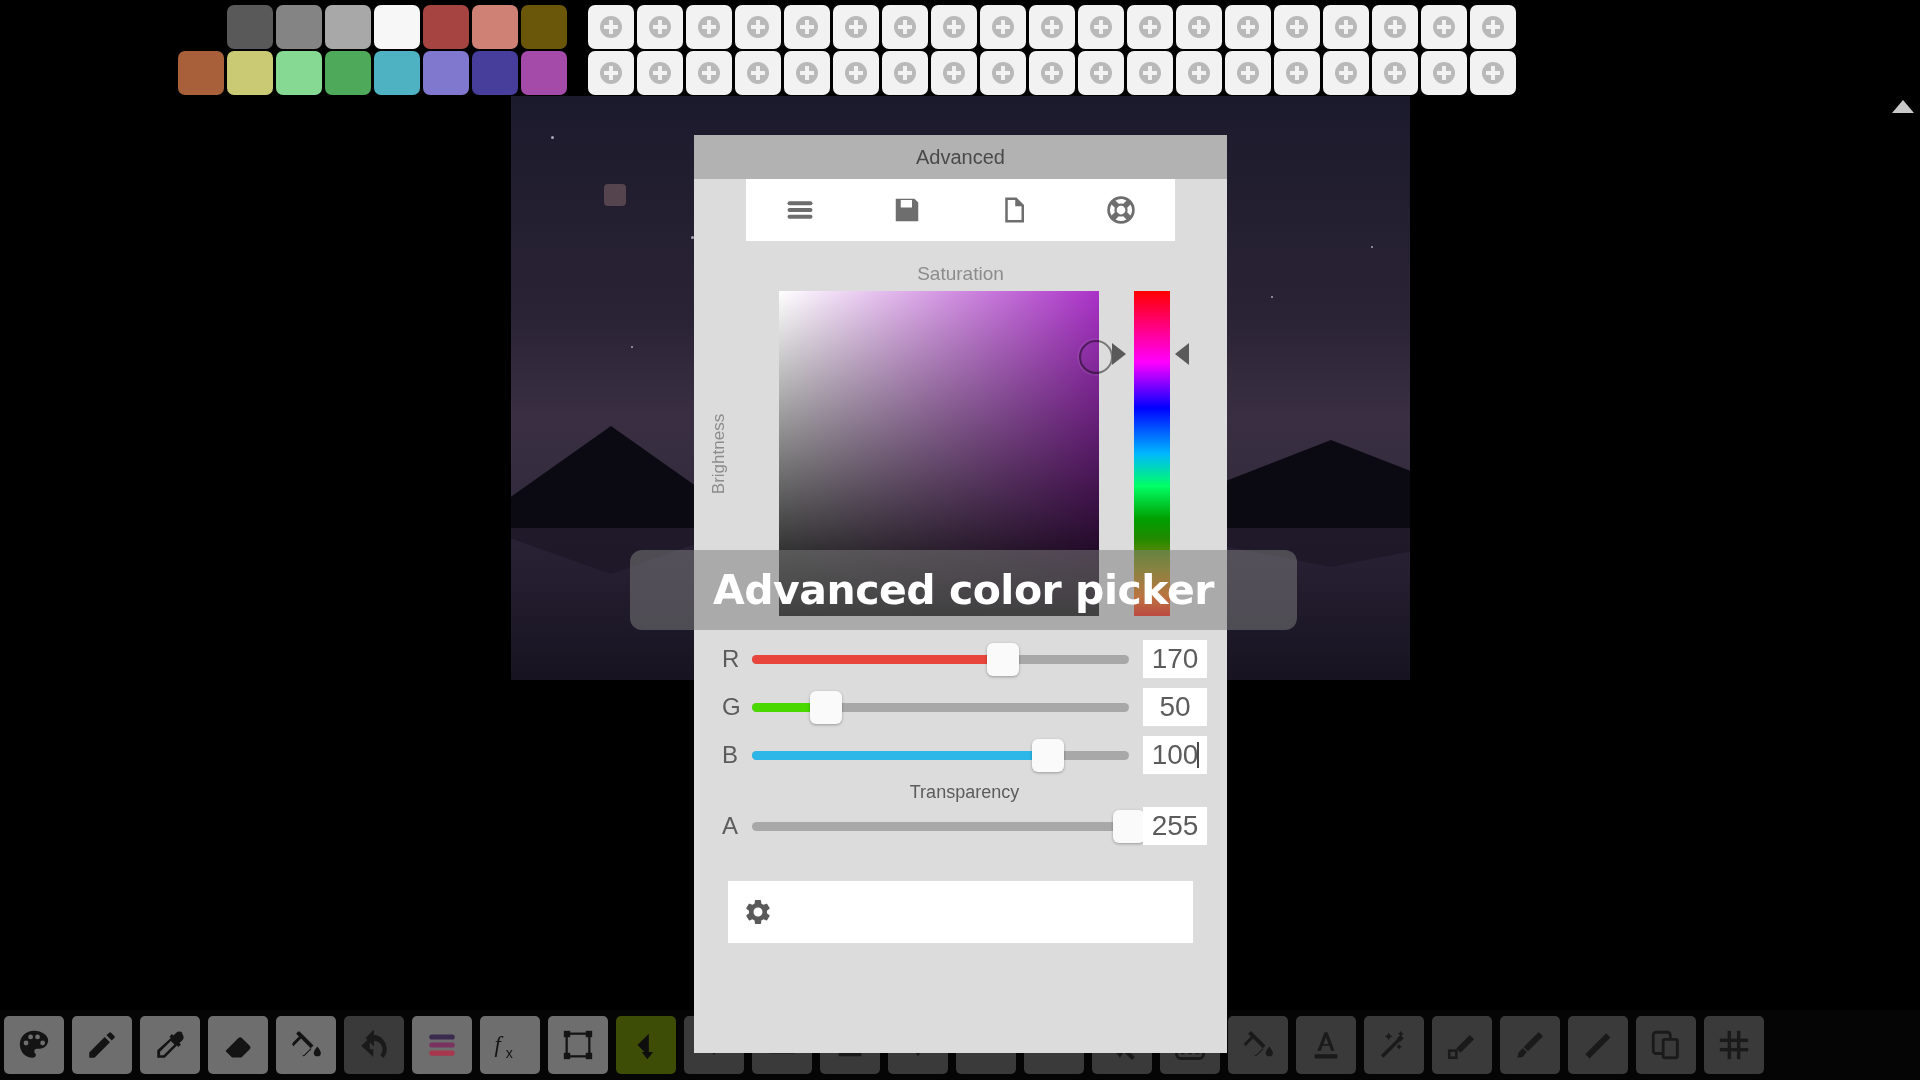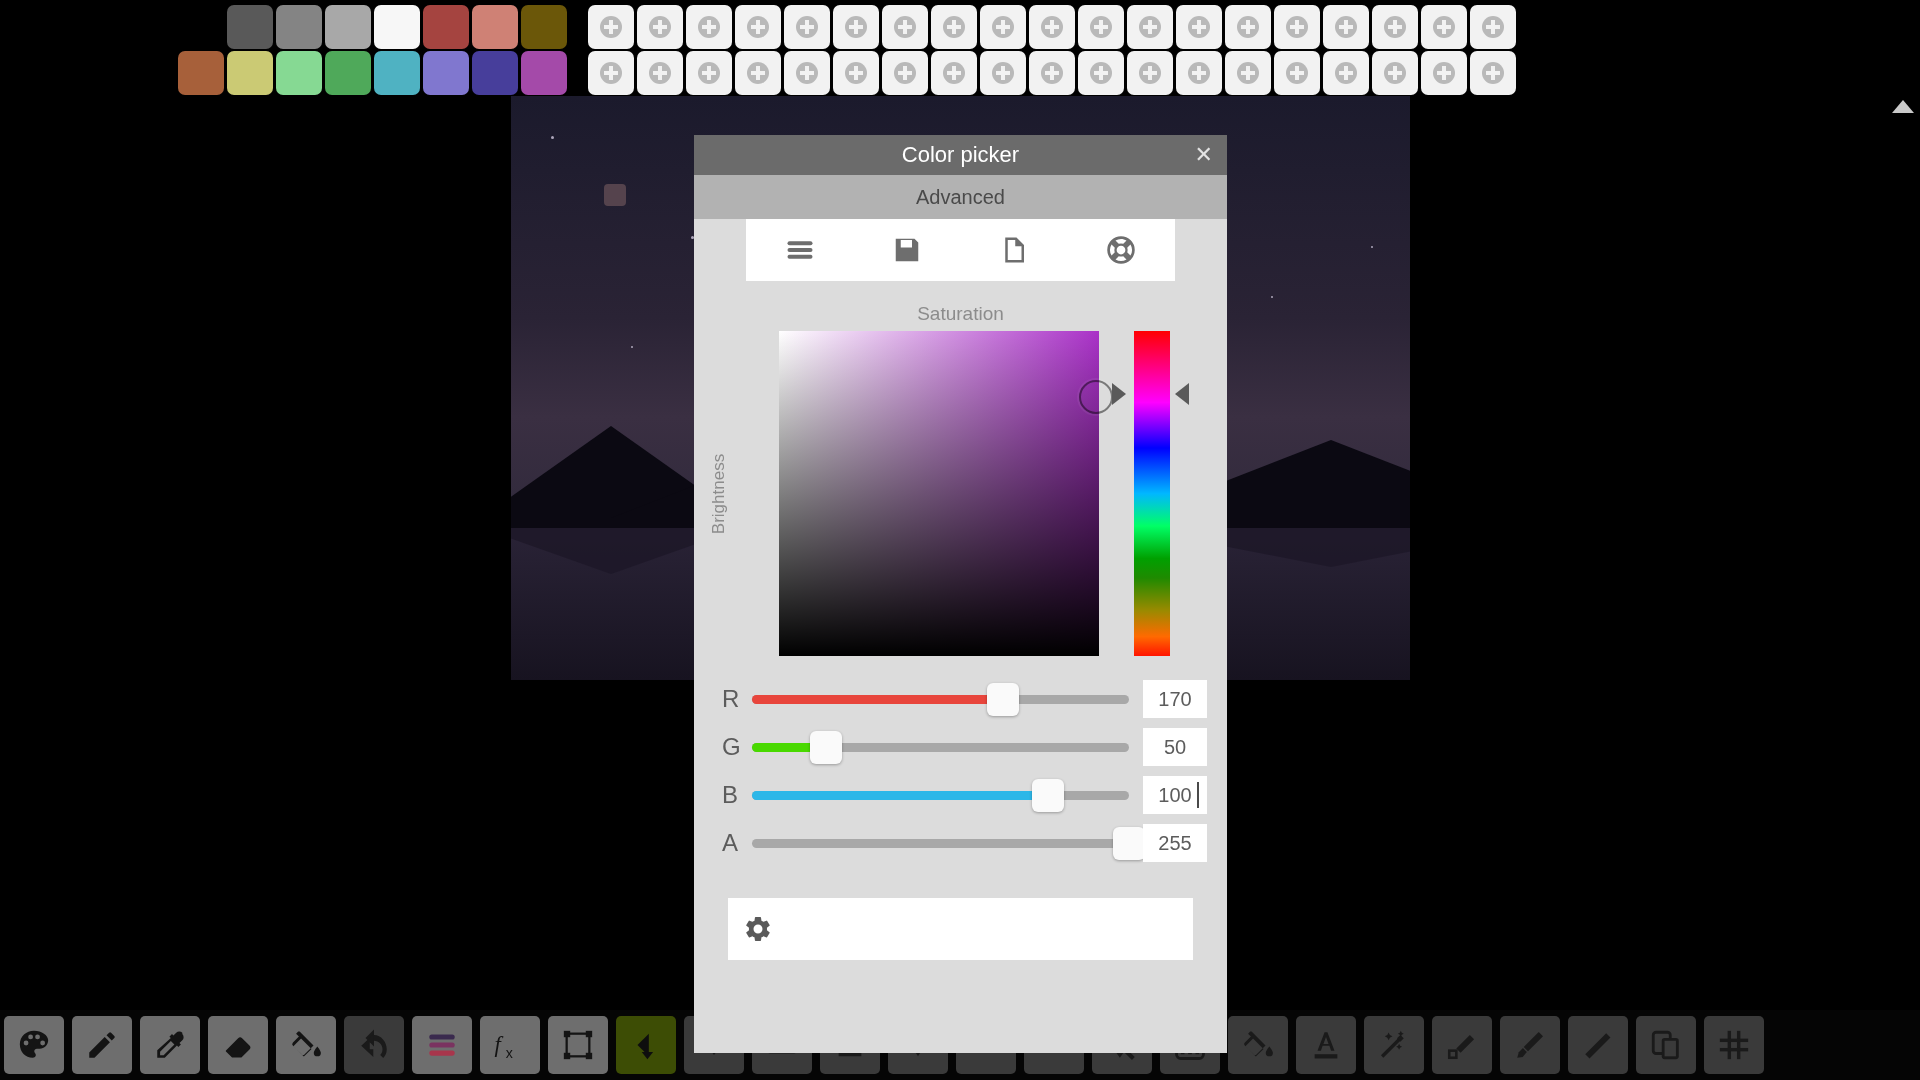--- a/index.html
+++ b/index.html
@@ -193,21 +193,21 @@
   .ch-fill { position:absolute; left:0; top:0; height:9px; border-radius:5px; }
   .ch-thumb {
     position: absolute; top: -12px; width: 32px; height: 33px;
     background: #fafafa; border-radius: 6px;
     box-shadow: 0 1px 3px rgba(0,0,0,.3);
     transform: translateX(-16px); cursor: pointer;
   }
   .ch-value {
     width: 64px; height: 38px; background:#fff;
     display:flex; align-items:center; justify-content:center;
-    color:#5c5c5c; font-size: 20px; cursor:text; position: relative;
+    color:#5c5c5c; font-size: 28px; cursor:text; position: relative;
   }
   .ch-value.focused::after {
     content:""; position:absolute; right:8px; top:6px; width:2px; height:26px;
     background:#4a4a4a;
   }
   #transparency-label {
     text-align:center; color:#5c5c5c; font-size:18px; margin: 2px 0 2px 0;
   }
 
   
@@ -402,27 +402,26 @@
     <div class="mtn" style="left:-30px;top:330px;border-width:0 130px 92px 130px;"></div>
     <div class="mtn" style="left:100px;top:352px;border-width:0 180px 70px 180px;"></div>
     <div class="mtn" style="left:380px;top:318px;border-width:0 160px 104px 160px;"></div>
     <div class="mtn" style="left:620px;top:344px;border-width:0 200px 78px 200px;"></div>
     <div style="position:absolute;left:0;top:422px;width:100%;height:10px;background:#0b0912;"></div>
     <div class="refl" style="left:380px;top:432px;border-width:52px 160px 0 160px;"></div>
     <div class="refl" style="left:620px;top:432px;border-width:39px 200px 0 200px;"></div>
     <div class="refl" style="left:-30px;top:432px;border-width:46px 130px 0 130px;"></div>
   </div>
 
+  <div id="toast">
+    <span>Advanced color picker</span>
+  </div>
 
   <div id="dialog">
 
-    <div id="dialog-titlebar">
-      <span id="dialog-title">Color picker</span>
-      <span id="dialog-close">✕</span>
-    </div>
 
     <div id="palettes-bar">
       <span id="palettes-label">Advanced</span>
     </div>
 
     <div id="palette-tools">
       <div class="ptool">
         <svg viewBox="0 0 24 24">
             <rect x="2" y="5" width="20" height="3.2" rx="1.6"></rect>
             <rect x="2" y="10.4" width="20" height="3.2" rx="1.6"></rect>
@@ -477,20 +476,21 @@
           <div class="ch-value">50</div>
         </div>
         <div class="ch-row">
           <div class="ch-label">B</div>
           <div class="ch-track">
             <div class="ch-fill" style="width: 78.4314%; background: rgb(44, 183, 232);"></div>
             <div class="ch-thumb" style="left: 78.4314%;"></div>
           </div>
           <div class="ch-value focused">100</div>
         </div>
+        <div id="transparency-label">Transparency</div>
         <div class="ch-row">
           <div class="ch-label">A</div>
           <div class="ch-track">
             <div class="ch-thumb" style="left: 100%;"></div>
           </div>
           <div class="ch-value">255</div>
         </div>
       </div>
 
     <div id="select-row">

